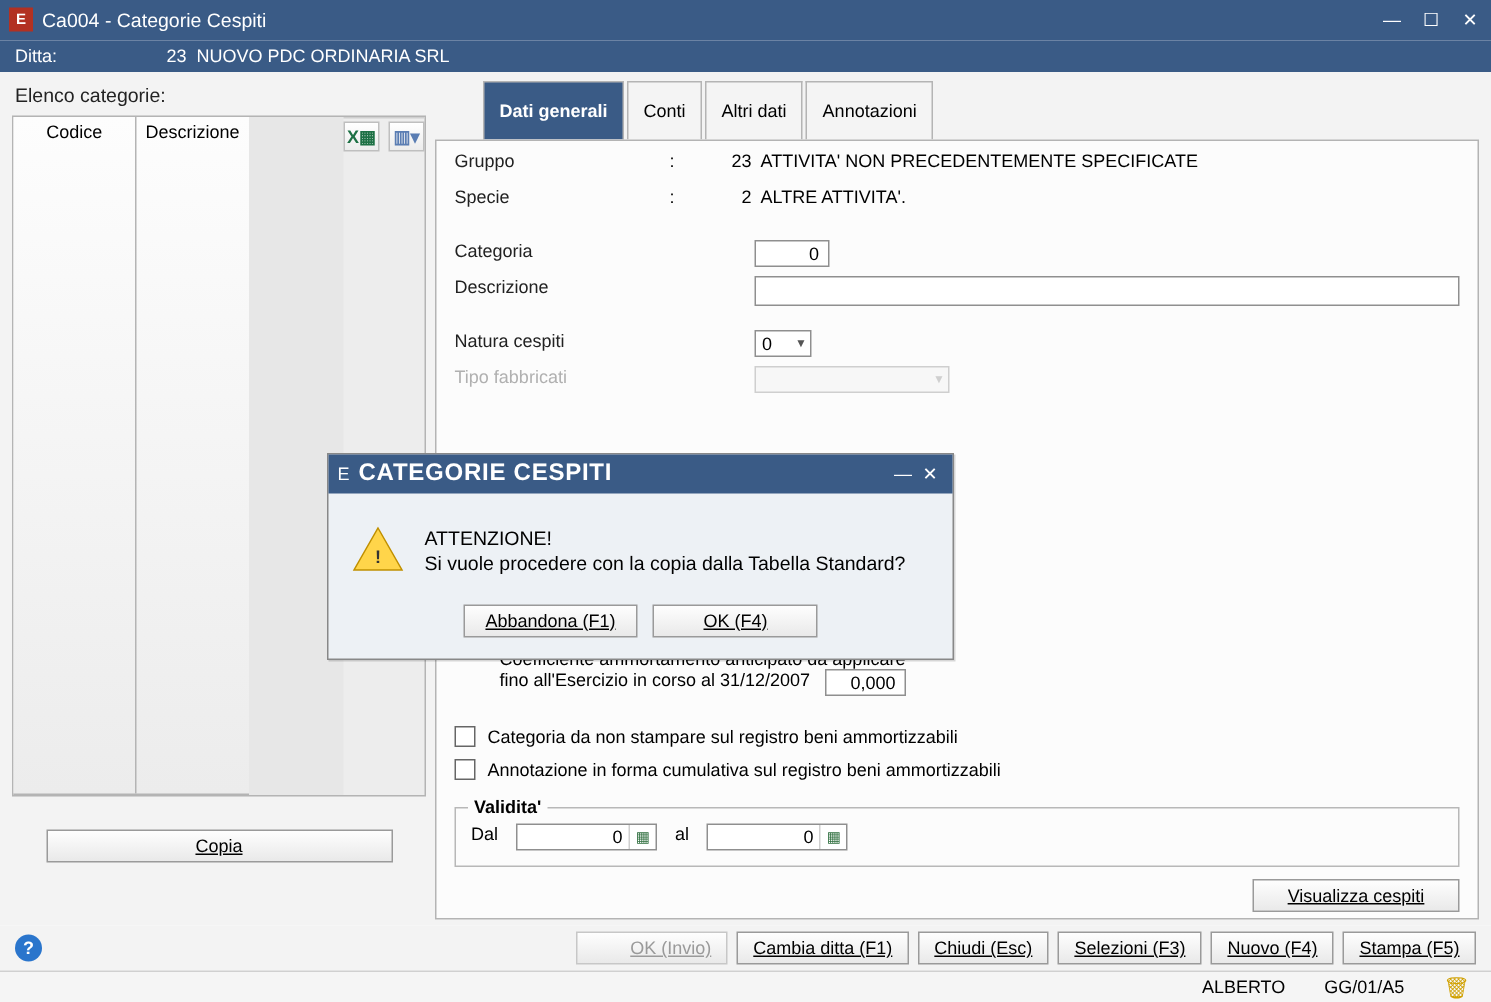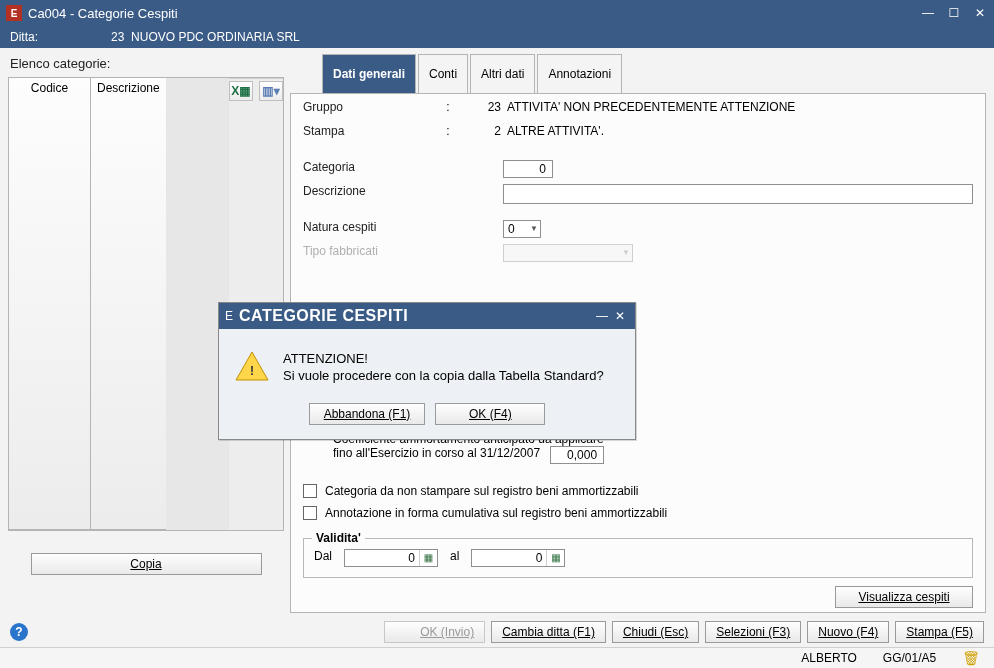--- a/index.html
+++ b/index.html
@@ -148,24 +148,24 @@
         <div class="tab">Altri dati</div>
         <div class="tab">Annotazioni</div>
       </div>
 
       <div class="panel">
 
         <div class="row">
           <span class="lbl">Gruppo</span>
           <span class="colon">:</span>
           <span class="val-num">23</span>
-          <span class="val-txt">ATTIVITA' NON PRECEDENTEMENTE ATTENZIONE</span>
-        </div>
-        <div class="row">
-          <span class="lbl">Stampa</span>
+          <span class="val-txt">ATTIVITA' NON PRECEDENTEMENTE SPECIFICATE</span>
+        </div>
+        <div class="row">
+          <span class="lbl">Specie</span>
           <span class="colon">:</span>
           <span class="val-num">2</span>
           <span class="val-txt">ALTRE ATTIVITA'.</span>
         </div>
 
         <div class="spacer"></div>
 
         <div class="row">
           <span class="lbl">Categoria</span>
           <span style="width:58px"></span>

